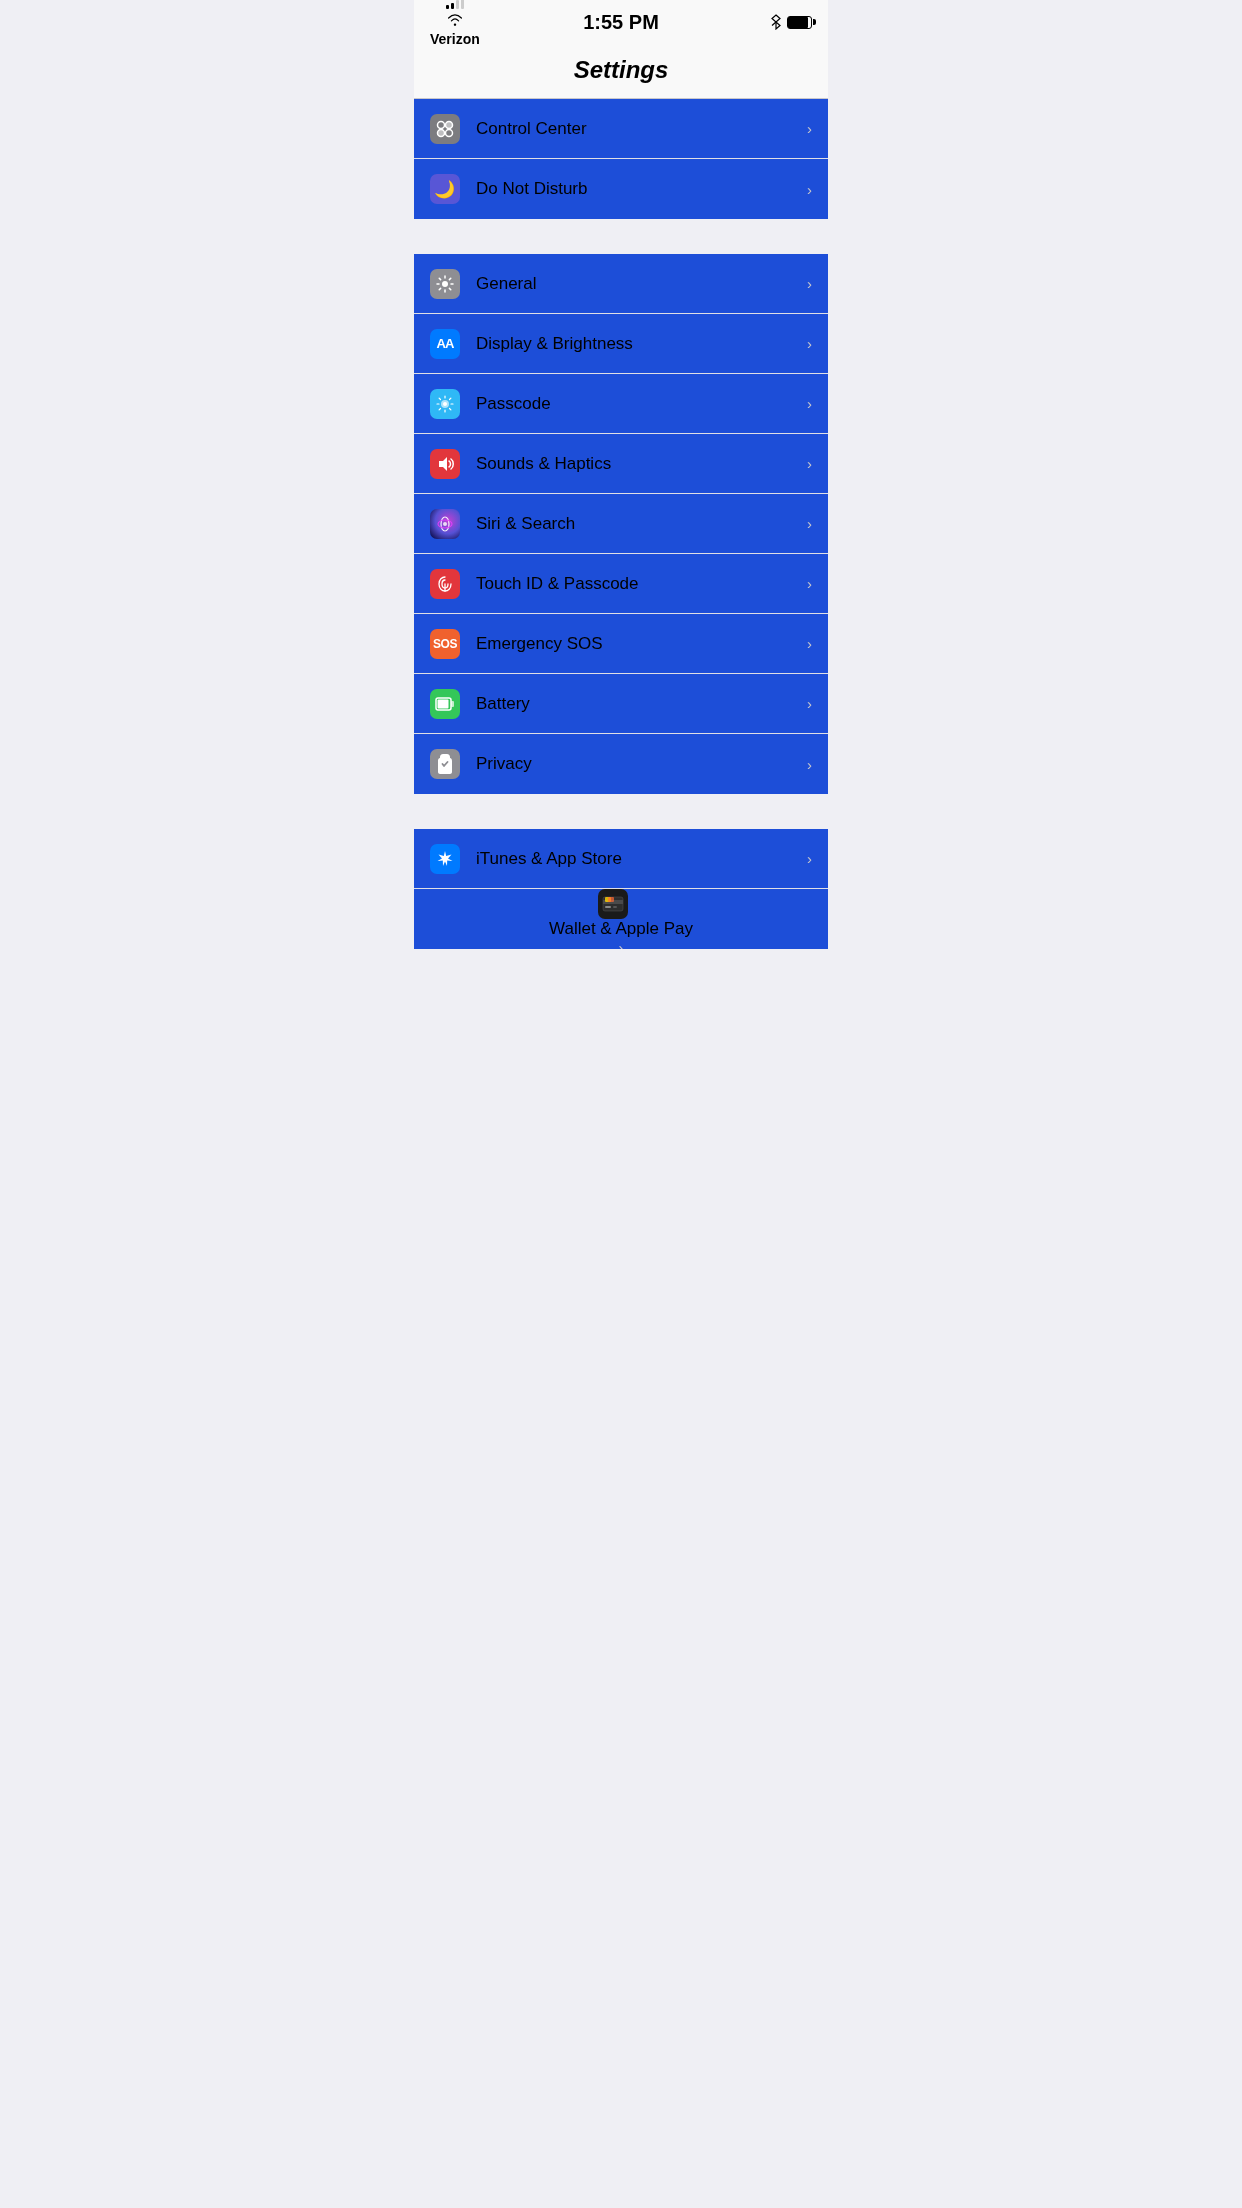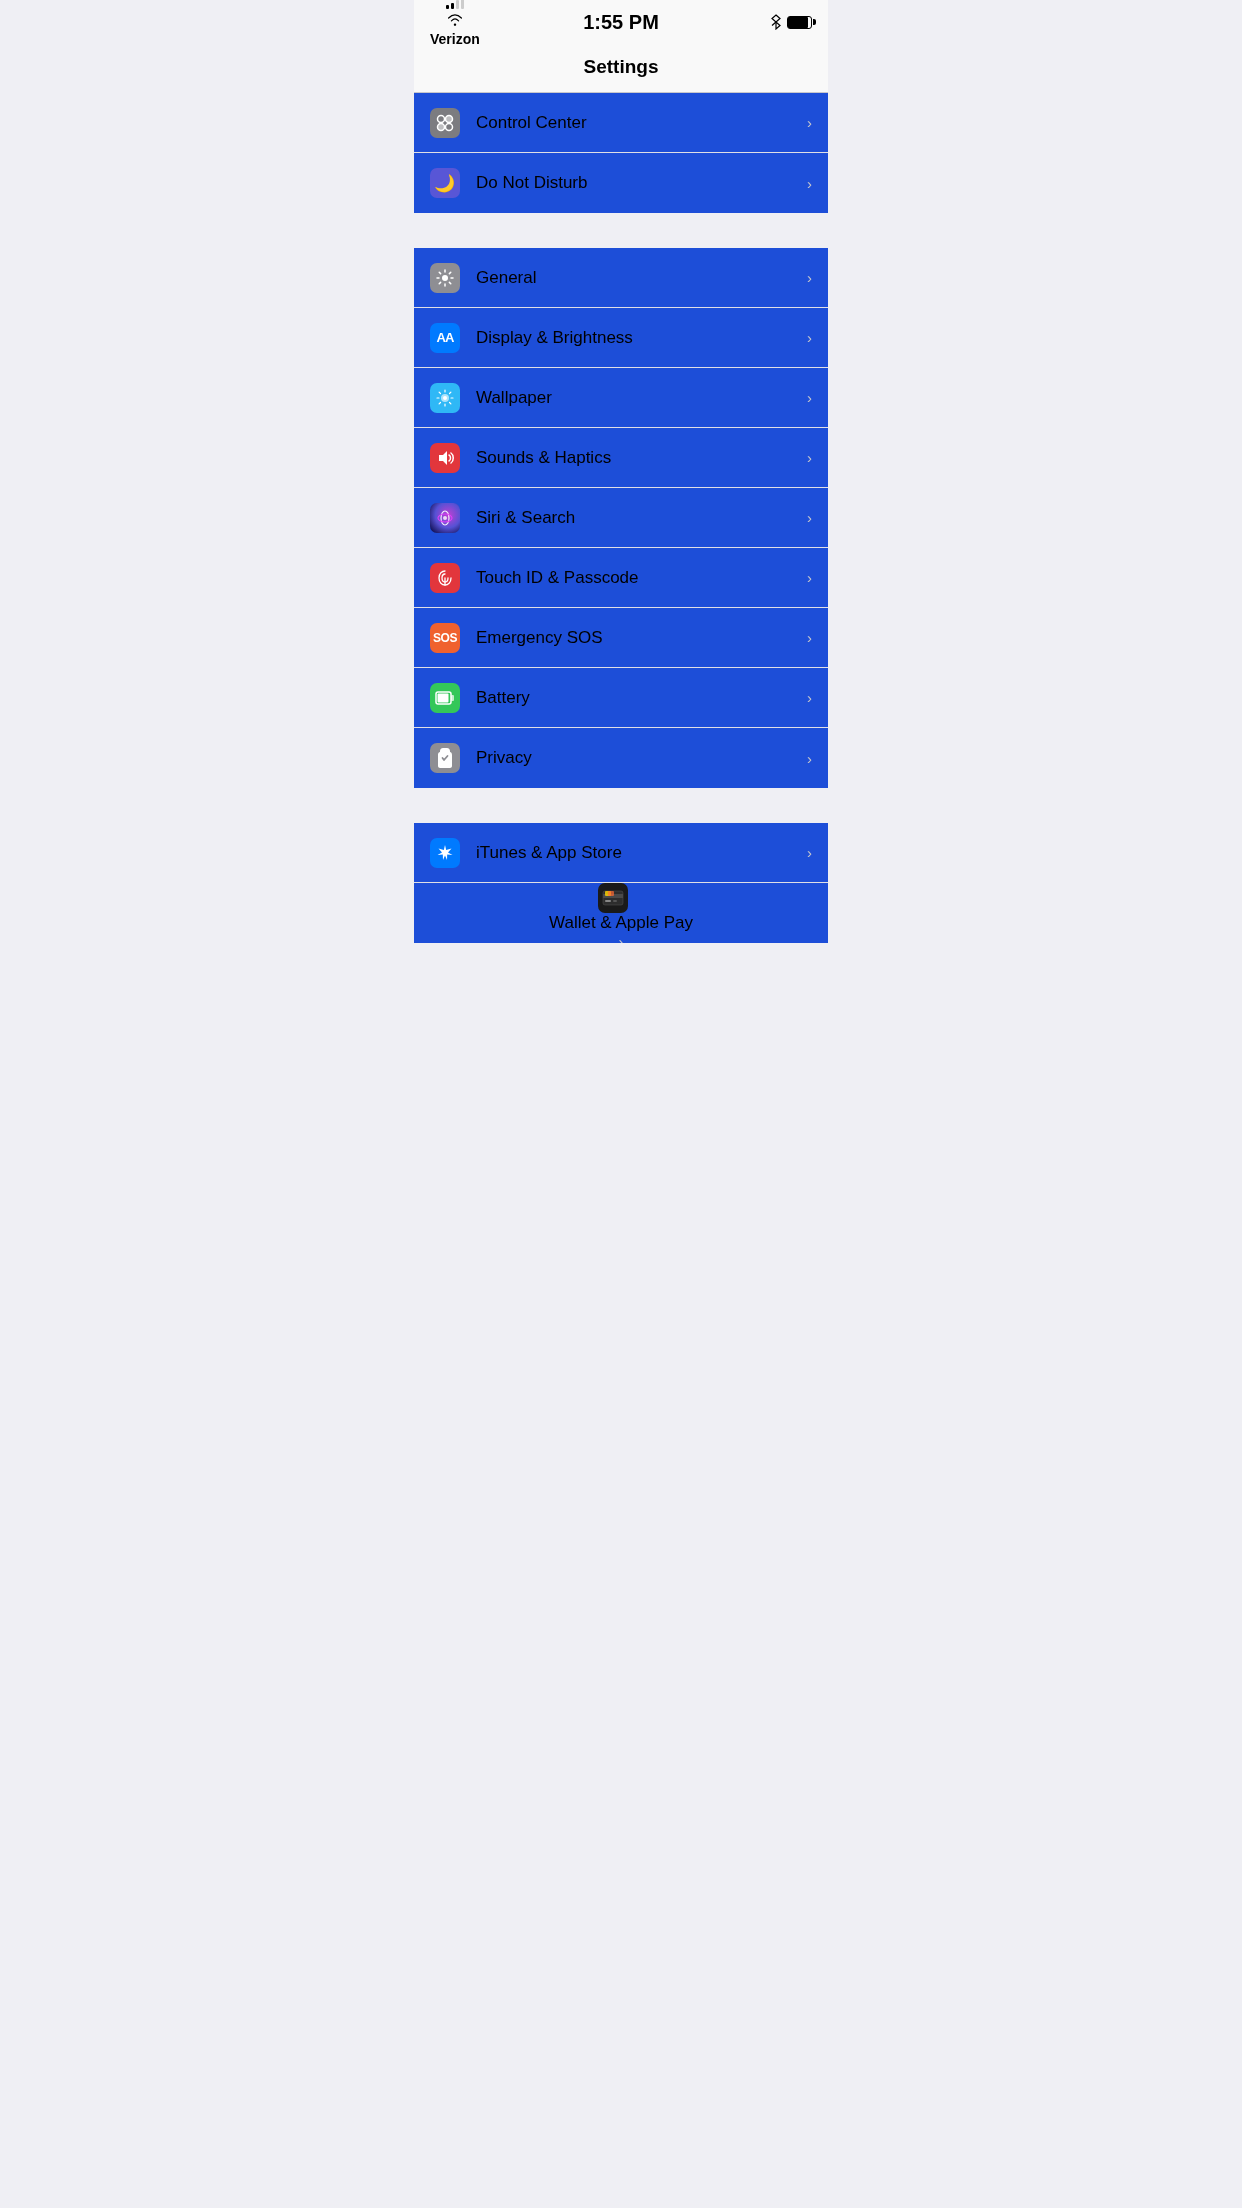--- a/index.html
+++ b/index.html
@@ -94,22 +94,23 @@
     }
 
     
     .nav-bar {
       background: #f9f9f9;
       border-bottom: 1px solid #c8c7cc;
       text-align: center;
       padding: 12px 0 14px;
     }
     .nav-title {
-      font-size: 19px;
+      font-size: 24px;
       font-weight: 700;
+      font-style: italic;
     }
 
     
     .section-gap {
       height: 35px;
       background: #efeff4;
     }
 
     
     .settings-group {
@@ -253,21 +254,21 @@
   </div>
 
   <div class="settings-row">
     <div class="row-icon icon-wallpaper">
       <svg width="18" height="18" viewBox="0 0 18 18" fill="none">
         <circle cx="9" cy="9" r="4" fill="white" fill-opacity="0.6"></circle>
         <circle cx="9" cy="9" r="2" fill="white"></circle>
         <path d="M9 1v2M9 15v2M1 9h2M15 9h2M3.1 3.1l1.4 1.4M13.5 13.5l1.4 1.4M3.1 14.9l1.4-1.4M13.5 4.5l1.4-1.4" stroke="white" stroke-width="1.2" stroke-linecap="round"></path>
       </svg>
     </div>
-    <span class="row-label">Wallpaper</span>
+    <span class="row-label">Passcode</span>
     <span class="row-chevron">›</span>
   </div>
 
   <div class="settings-row">
     <div class="row-icon icon-sounds">
       <svg width="20" height="20" viewBox="0 0 20 20" fill="none">
         <polygon points="4,7 8,7 12,3 12,17 8,13 4,13" fill="white"></polygon>
         <path d="M14 7 C16 8 16 12 14 13" stroke="white" stroke-width="1.5" stroke-linecap="round" fill="none"></path>
         <path d="M16 5 C19 7 19 13 16 15" stroke="white" stroke-width="1.5" stroke-linecap="round" fill="none"></path>
       </svg>

